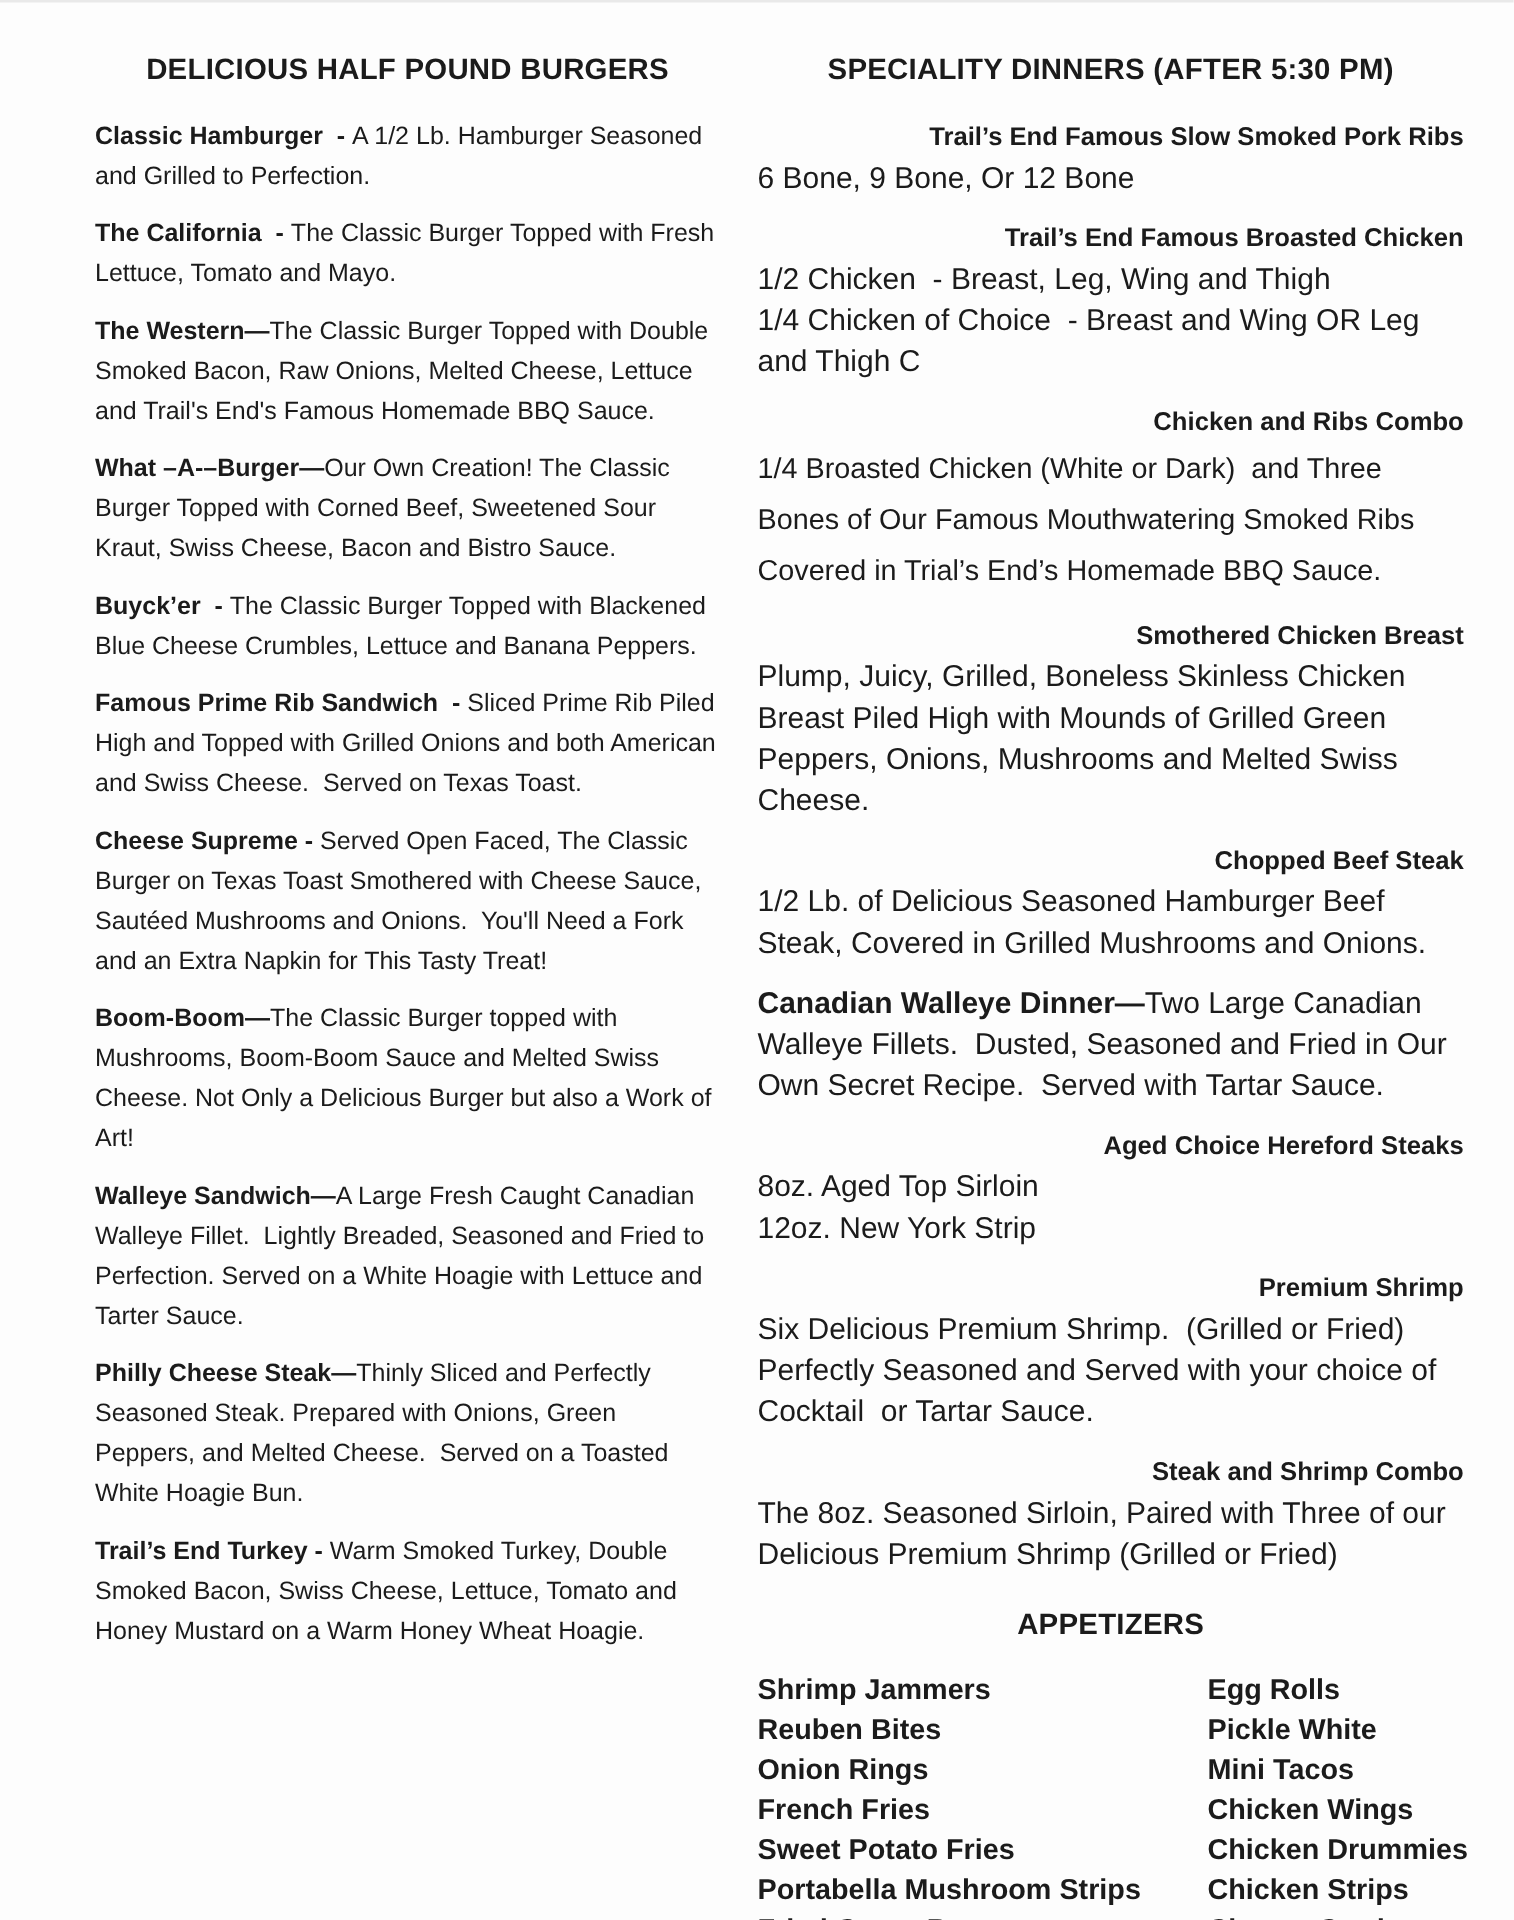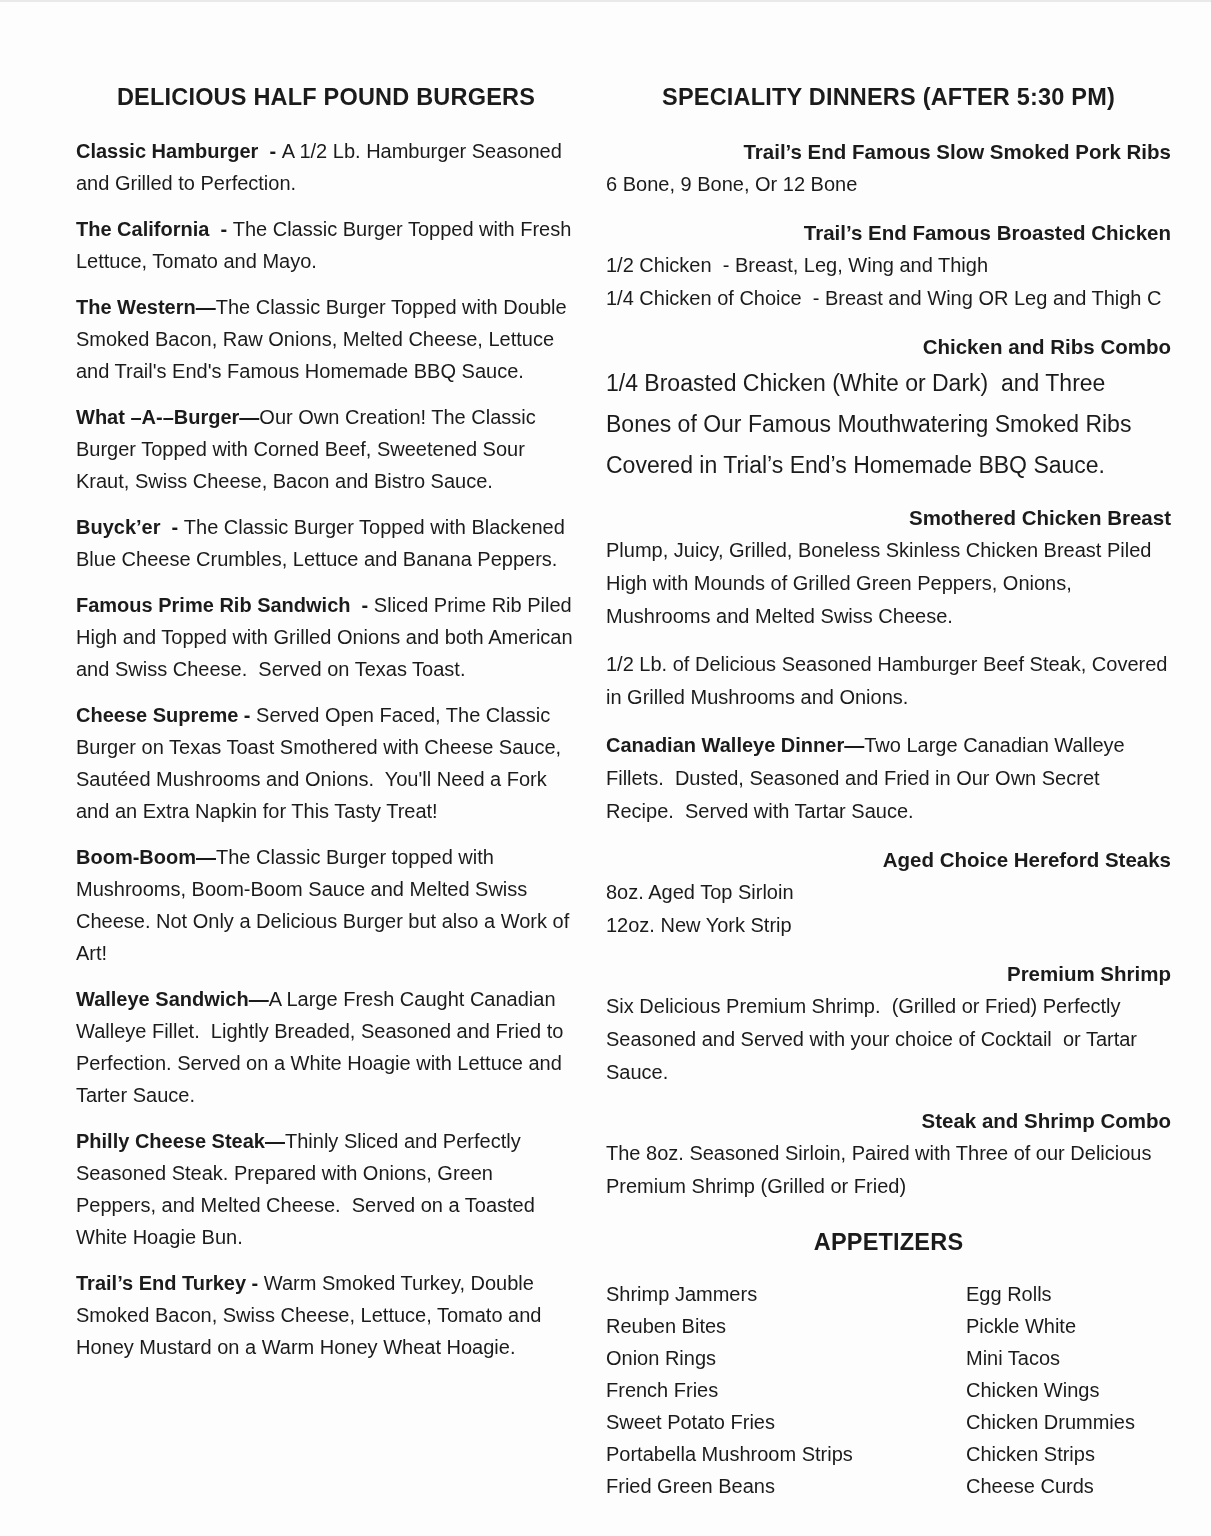--- a/index.html
+++ b/index.html
@@ -6,21 +6,21 @@
   html, body {
     background: #fdfdfd;
     font-family: "Liberation Sans", "DejaVu Sans", sans-serif;
     color: #1b1b1b;
   }
   .page {
     width: 1211px;
     height: 1536px;
     margin: 0 auto;
     background: #fdfdfd;
-    padding: 82px 40px 20px 76px;
+    padding: 40px 40px 20px 76px;
     display: flex;
     gap: 30px;
     overflow: hidden;
     border-top: 2px solid #e9e9e9;
   }
   .col-left  { width: 500px; flex: none; }
   .col-right { flex: 1; min-width: 0; }
 
   h2.section-title {
     font-size: 23.5px;
@@ -36,36 +36,37 @@
     font-size: 20px;
     line-height: 32px;
     margin: 0 0 14px 0;
     white-space: pre-wrap;
   }
   .b { font-weight: bold; text-align: right; }
 
   
   .ditem { margin: 0 0 15px 0; }
   .ditem p {
-    font-size: 20px;
+    font-size: 24px;
     line-height: 33px;
     white-space: pre-wrap;
   }
   .ditem p.t { font-weight: bold; font-size: 20.5px; text-align: right; }
   .ditem.large p.line { font-size: 23px; line-height: 41px; }
 
   
   .apps-title { margin: 26px 0 22px 0 !important; }
   .apps-grid { display: flex; }
   .apps-col { width: 360px; flex: none; }
   .apps-col + .apps-col { width: auto; }
   .app {
-    font-size: 20px;
+    font-size: 23px;
     line-height: 32px;
     white-space: pre-wrap;
+    font-weight: bold;
   }
 </style>
 </head>
 <body>
 
 <div class="page">
 
   <div class="col-left">
     <h2 class="section-title">DELICIOUS HALF POUND BURGERS</h2>
     <div id="burger-list">
@@ -97,20 +98,21 @@
         </div>
         <div class="ditem large">
           <p class="t">Chicken and Ribs Combo</p>
           <p class="line">1/4 Broasted Chicken (White or Dark)  and Three Bones of Our Famous Mouthwatering Smoked Ribs Covered in Trial’s End’s Homemade BBQ Sauce.</p>
         </div>
         <div class="ditem">
           <p class="t">Smothered Chicken Breast</p>
           <p class="line">Plump, Juicy, Grilled, Boneless Skinless Chicken Breast Piled High with Mounds of Grilled Green Peppers, Onions, Mushrooms and Melted Swiss Cheese.</p>
         </div>
         <div class="ditem">
+          <p class="t">Chopped Beef Steak</p>
           <p class="line">1/2 Lb. of Delicious Seasoned Hamburger Beef Steak, Covered in Grilled Mushrooms and Onions.</p>
         </div>
         <div class="ditem">
           <p class="line"><span class="b">Canadian Walleye Dinner—</span><span>Two Large Canadian Walleye Fillets.  Dusted, Seasoned and Fried in Our Own Secret Recipe.  Served with Tartar Sauce.</span></p>
         </div>
         <div class="ditem">
           <p class="t">Aged Choice Hereford Steaks</p>
           <p class="line">8oz. Aged Top Sirloin</p>
           <p class="line">12oz. New York Strip</p>
         </div>

